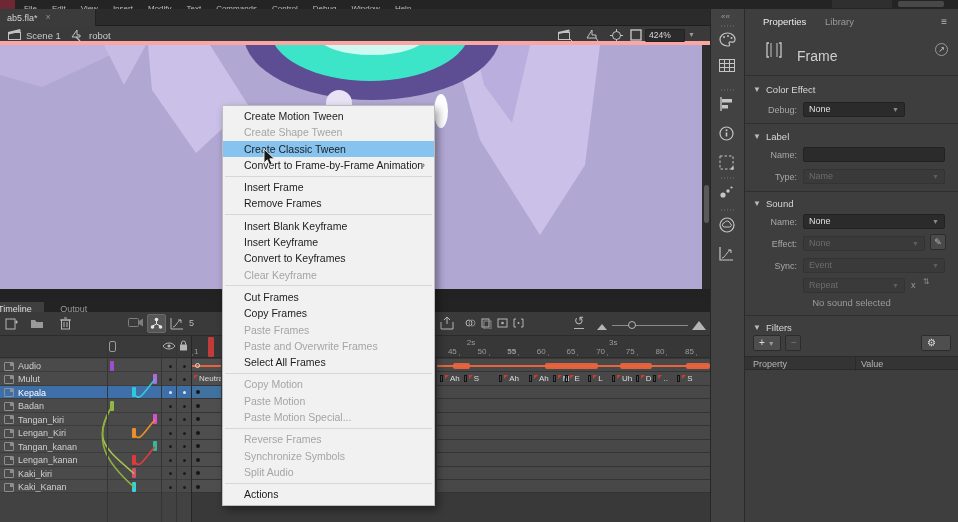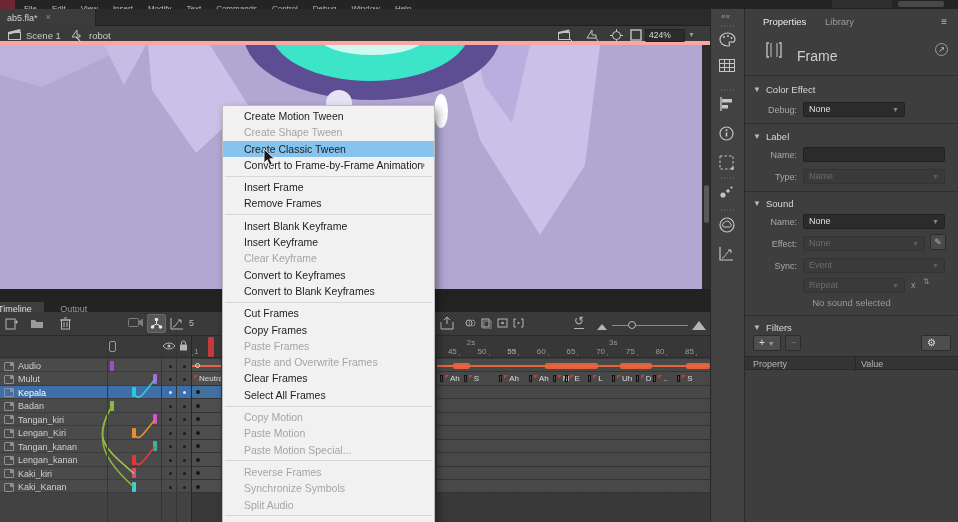--- a/index.html
+++ b/index.html
@@ -628,29 +628,27 @@
       <div class="cm-item"><span>Create Motion Tween</span></div>
       <div class="cm-item disabled"><span>Create Shape Tween</span></div>
       <div class="cm-item hl"><span>Create Classic Tween</span></div>
       <div class="cm-item"><span>Convert to Frame-by-Frame Animation</span><span class="cm-arrow">›</span></div>
       <div class="cm-sep"></div>
       <div class="cm-item"><span>Insert Frame</span></div>
       <div class="cm-item"><span>Remove Frames</span></div>
       <div class="cm-sep"></div>
       <div class="cm-item"><span>Insert Blank Keyframe</span></div>
       <div class="cm-item"><span>Insert Keyframe</span></div>
+      <div class="cm-item"><span>Convert to Keyframes</span></div>
       <div class="cm-item disabled"><span>Clear Keyframe</span></div>
-      <div class="cm-item"><span>Convert to Keyframes</span></div>
-      <div class="cm-item"><span>Convert to Blank Keyframes</span></div>
       <div class="cm-sep"></div>
       <div class="cm-item"><span>Cut Frames</span></div>
       <div class="cm-item"><span>Copy Frames</span></div>
       <div class="cm-item disabled"><span>Paste Frames</span></div>
       <div class="cm-item disabled"><span>Paste and Overwrite Frames</span></div>
-      <div class="cm-item"><span>Clear Frames</span></div>
       <div class="cm-item"><span>Select All Frames</span></div>
       <div class="cm-sep"></div>
       <div class="cm-item disabled"><span>Copy Motion</span></div>
       <div class="cm-item disabled"><span>Paste Motion</span></div>
       <div class="cm-item disabled"><span>Paste Motion Special...</span></div>
       <div class="cm-sep"></div>
       <div class="cm-item disabled"><span>Reverse Frames</span></div>
       <div class="cm-item disabled"><span>Synchronize Symbols</span></div>
       <div class="cm-item disabled"><span>Split Audio</span></div>
       <div class="cm-sep"></div>

